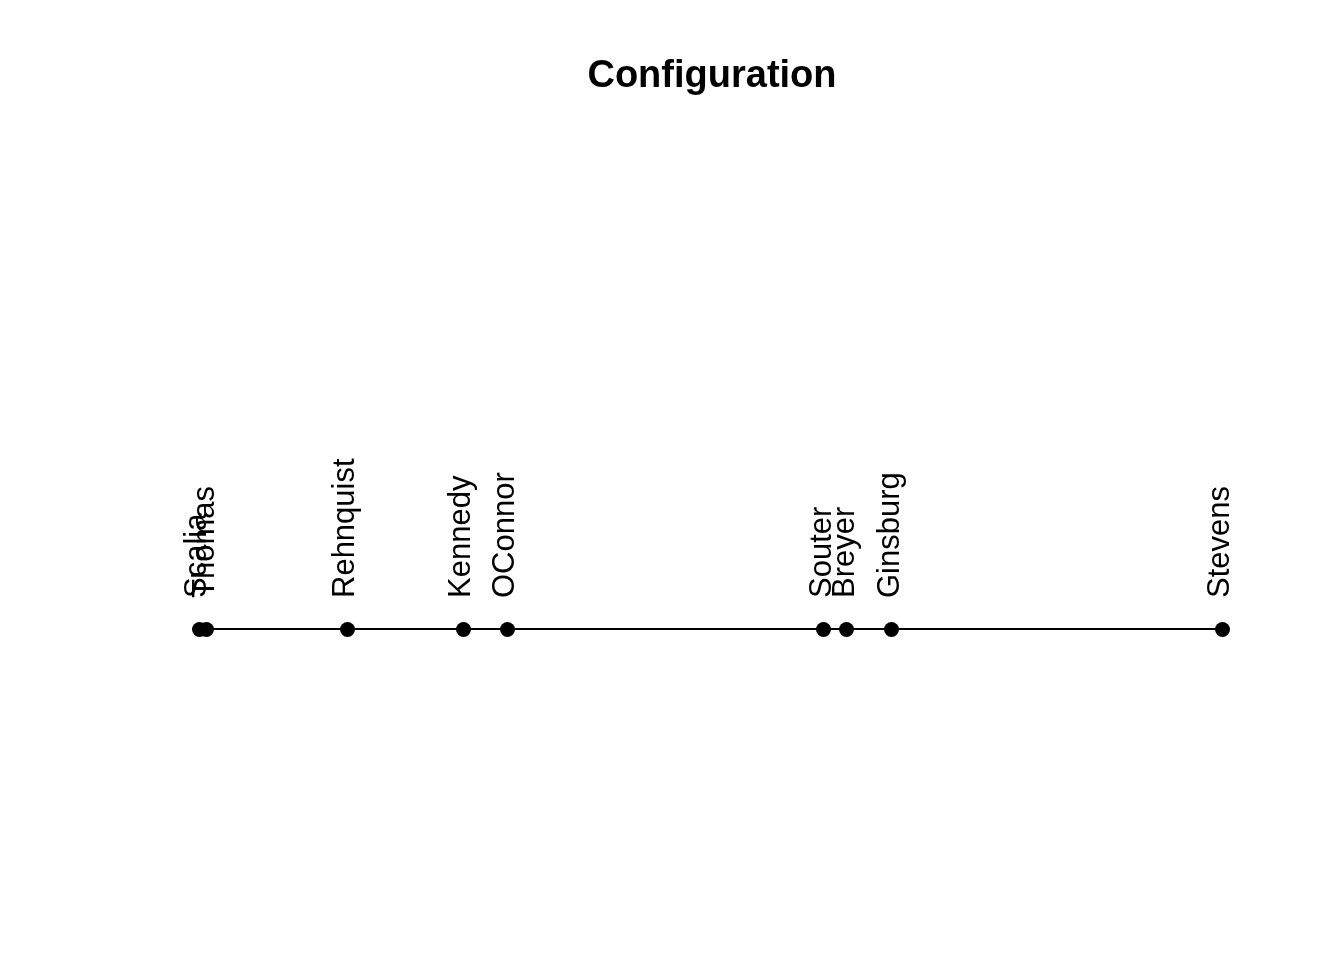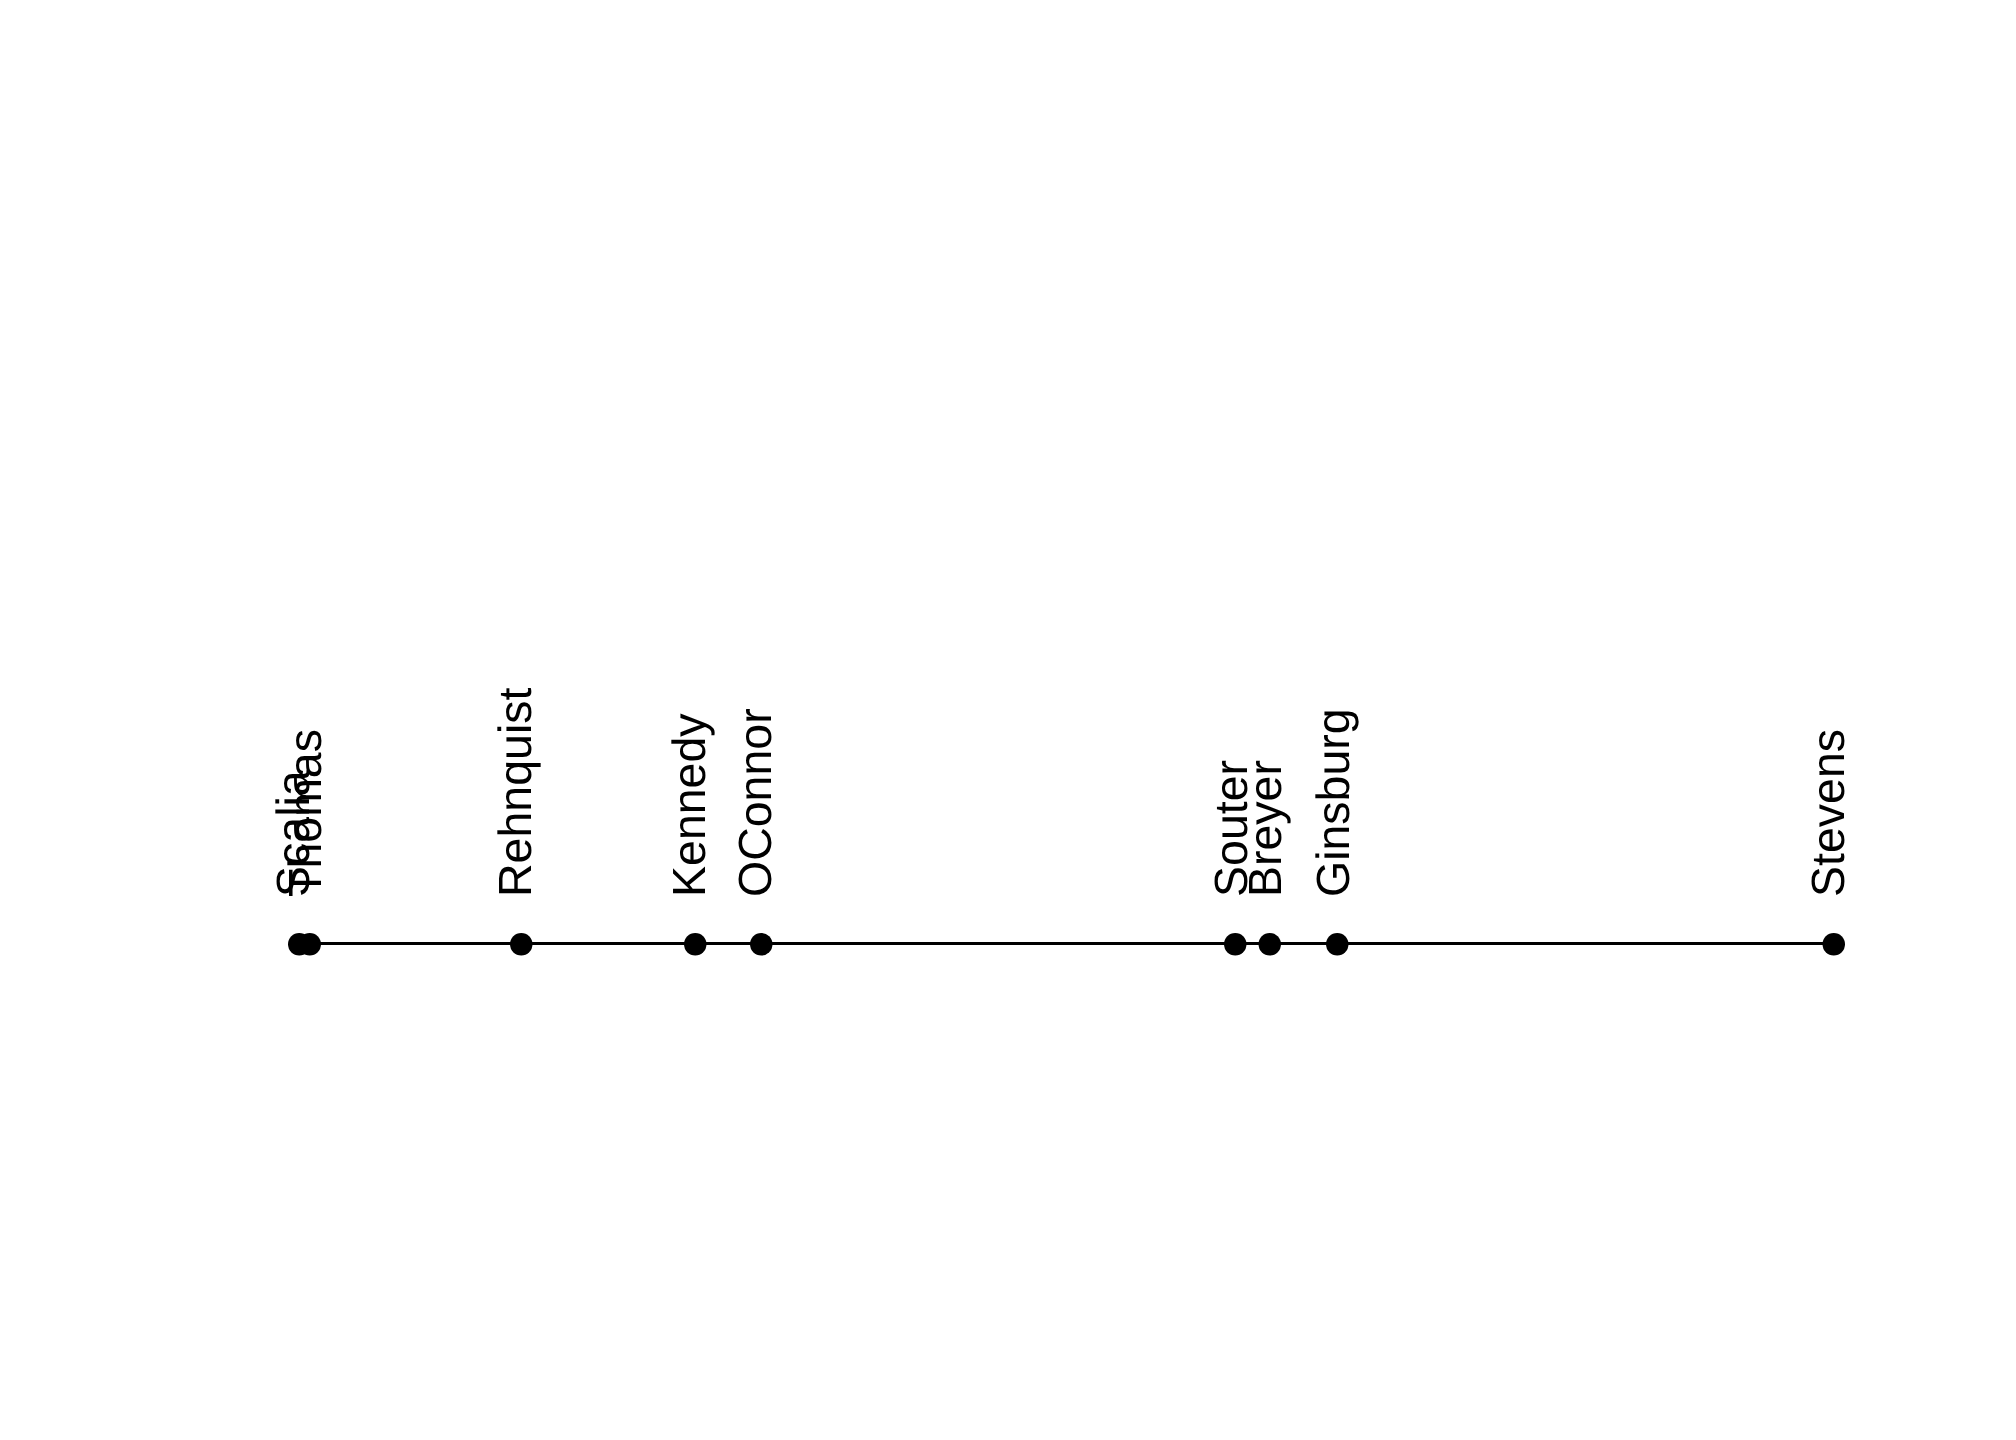--- a/index.html
+++ b/index.html
@@ -46,20 +46,21 @@
     color: #000000;
     white-space: nowrap;
     transform: rotate(-90deg);
     transform-origin: 0 100%;
   }
 </style>
 </head>
 <body>
 
 <div id="plot-canvas">
+  <h1 class="chart-title">Configuration</h1>
   <div class="axis-line" id="axis-line" style="left: 199px; width: 1023px; top: 628px; background: rgb(0, 0, 0);"></div>
   <div id="points-layer">
       <div class="dot" style="left: 191.5px; top: 621.5px; background: rgb(0, 0, 0);"></div>
       <div class="pt-label" style="left: 214px; top: 562px; color: rgb(0, 0, 0);">Scalia</div>
       <div class="dot" style="left: 199.479px; top: 621.5px; background: rgb(0, 0, 0);"></div>
       <div class="pt-label" style="left: 221.979px; top: 562px; color: rgb(0, 0, 0);">Thomas</div>
       <div class="dot" style="left: 339.528px; top: 621.5px; background: rgb(0, 0, 0);"></div>
       <div class="pt-label" style="left: 362.028px; top: 562px; color: rgb(0, 0, 0);">Rehnquist</div>
       <div class="dot" style="left: 455.536px; top: 621.5px; background: rgb(0, 0, 0);"></div>
       <div class="pt-label" style="left: 478.036px; top: 562px; color: rgb(0, 0, 0);">Kennedy</div>

